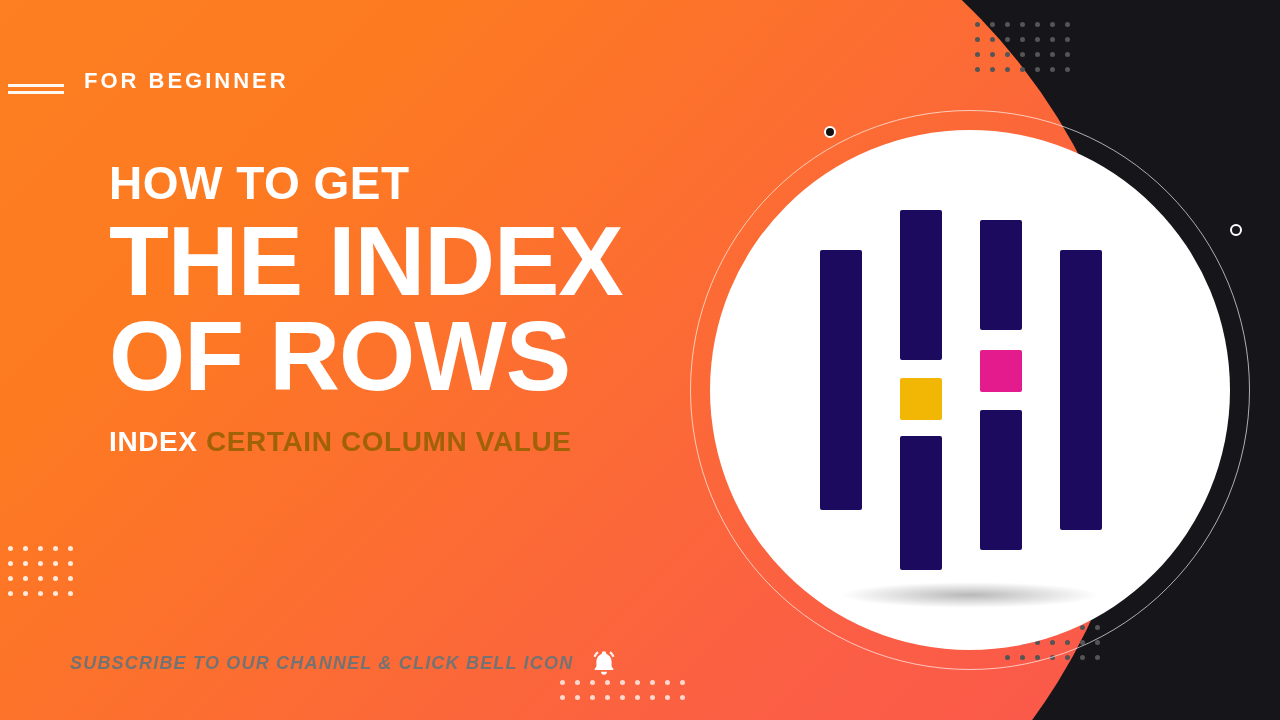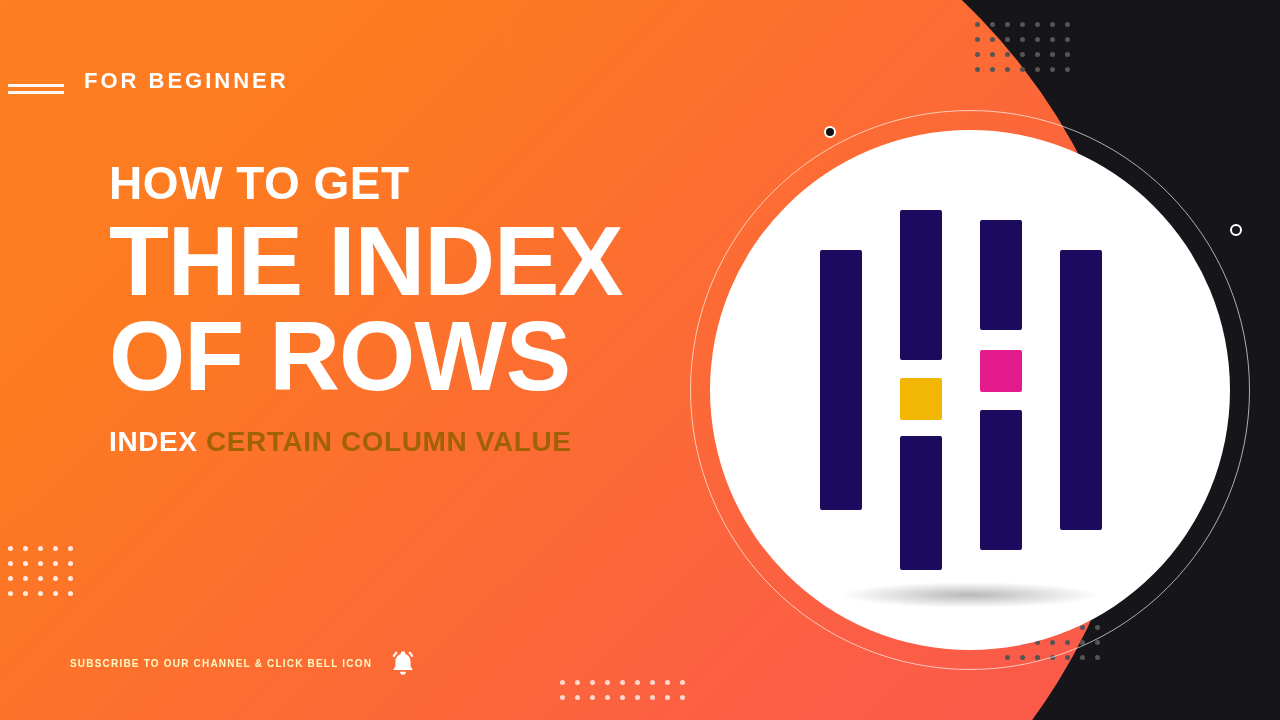--- a/index.html
+++ b/index.html
@@ -81,24 +81,25 @@
   }
   .subline .white { color: #ffffff; }
   .subline .yellow { color: #a16207; }
 
   
   .cta {
     position: absolute;
     left: 70px; bottom: 40px;
     z-index: 10;
     display: flex; align-items: center; gap: 14px;
-    color: #fef9c3;
-    font-size: 10px;
+    color: #737373;
+    font-size: 18px;
     font-weight: 700;
     letter-spacing: 1.2px;
+    font-style: italic;
   }
   .bell {
     width: 34px; height: 34px;
     display: inline-flex; align-items: center; justify-content: center;
   }
 
   
   .coin-wrap {
     position: absolute;
     right: 40px; top: 120px;

